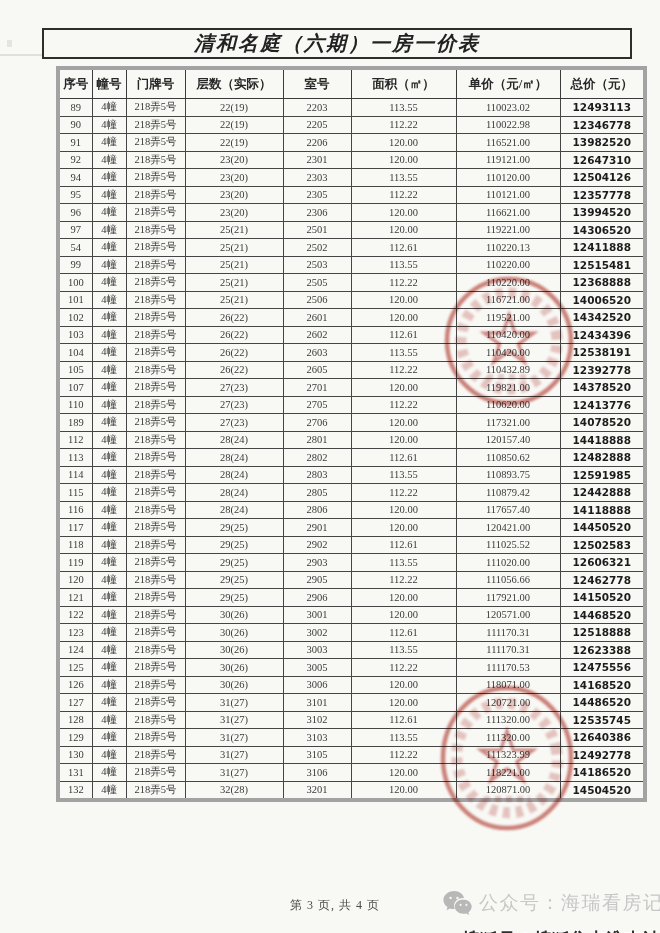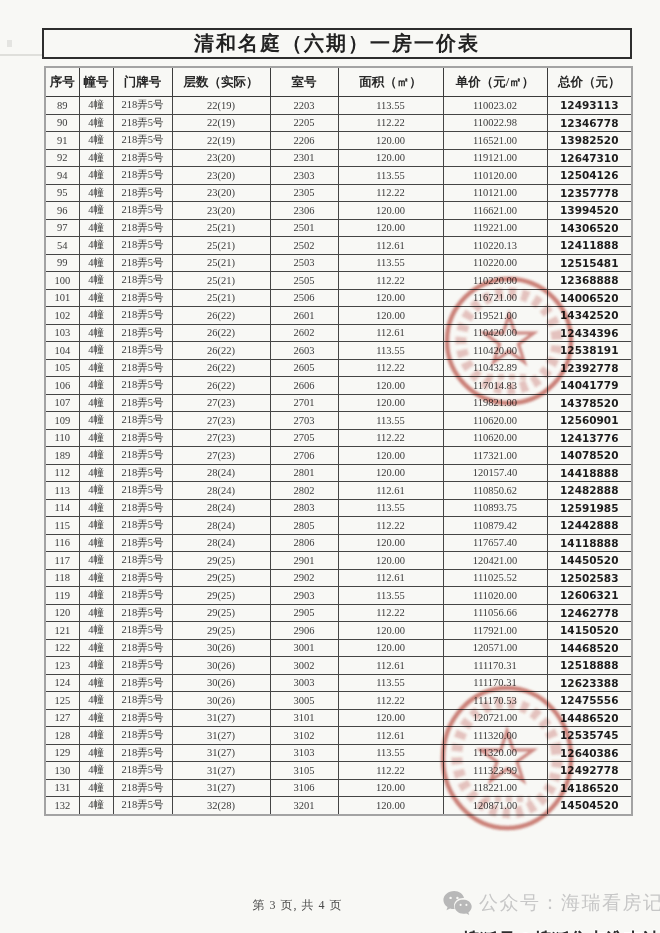--- a/index.html
+++ b/index.html
@@ -14,31 +14,32 @@
   
   .scan-line{position:absolute;left:0;top:54px;width:44px;height:2px;background:#d8d8d5;opacity:.8;}
   .scan-dot{position:absolute;left:7px;top:40px;width:5px;height:7px;background:#e4e4e1;}
 
   
   .title-box{
     position:absolute;left:42px;top:28px;width:590px;height:31px;
     border:2px solid #2d2d2d;box-sizing:border-box;
     display:flex;align-items:center;justify-content:center;
     background:transparent;
+    font-style:italic;
   }
   .title-box h1{
     margin:0;font-size:20px;font-weight:bold;color:#222;
     letter-spacing:2px;font-family:"Liberation Serif","DejaVu Serif",serif;
   }
 
   
   table.price{
-    position:absolute;left:44px;top:66px;width:570px;
+    position:absolute;left:56px;top:66px;width:570px;
     border-collapse:collapse;table-layout:fixed;
-    border:2px solid #a3a3a3;
+    border:4px solid #a3a3a3;
     background:transparent;
   }
   table.price th{
     border:1px solid #3b3b3b;
     height:28px;padding:0;
     font-size:12.5px;font-weight:bold;color:#272727;
     text-align:center;vertical-align:middle;
     font-family:"Liberation Serif","DejaVu Serif",serif;
   }
   table.price td{
@@ -54,21 +55,21 @@
   }
 
   
   .stamp{position:absolute;mix-blend-mode:multiply;opacity:.82;pointer-events:none;}
   .stamp-1{left:429px;top:261px;}
   .stamp-2{left:422px;top:673px;}
 
   
   .page-info{
     position:absolute;left:215px;top:897px;width:165px;
-    text-align:center;font-size:12px;color:#4a4a4a;letter-spacing:1px;
+    text-align:right;font-size:12px;color:#4a4a4a;letter-spacing:1px;
     font-family:"Liberation Serif","DejaVu Serif",serif;
   }
   .wechat-icon{position:absolute;left:442px;top:889px;}
   .wechat-label{
     position:absolute;left:479px;top:890px;
     font-size:19px;color:#c7c7c7;letter-spacing:1.5px;font-weight:500;
     font-family:"Liberation Sans","DejaVu Sans",sans-serif;white-space:nowrap;
   }
   .sohu-watermark{
     position:absolute;left:462px;top:927px;
@@ -267,48 +268,28 @@
           <td>105</td>
           <td>4幢</td>
           <td>218弄5号</td>
           <td>26(22)</td>
           <td>2605</td>
           <td>112.22</td>
           <td>110432.89</td>
           <td class="total">12392778</td>
         </tr>
         <tr>
-          <td>106</td>
-          <td>4幢</td>
-          <td>218弄5号</td>
-          <td>26(22)</td>
-          <td>2606</td>
-          <td>120.00</td>
-          <td>117014.83</td>
-          <td class="total">14041779</td>
-        </tr>
-        <tr>
           <td>107</td>
           <td>4幢</td>
           <td>218弄5号</td>
           <td>27(23)</td>
           <td>2701</td>
           <td>120.00</td>
           <td>119821.00</td>
           <td class="total">14378520</td>
-        </tr>
-        <tr>
-          <td>109</td>
-          <td>4幢</td>
-          <td>218弄5号</td>
-          <td>27(23)</td>
-          <td>2703</td>
-          <td>113.55</td>
-          <td>110620.00</td>
-          <td class="total">12560901</td>
         </tr>
         <tr>
           <td>110</td>
           <td>4幢</td>
           <td>218弄5号</td>
           <td>27(23)</td>
           <td>2705</td>
           <td>112.22</td>
           <td>110620.00</td>
           <td class="total">12413776</td>
@@ -455,20 +436,30 @@
         </tr>
         <tr>
           <td>125</td>
           <td>4幢</td>
           <td>218弄5号</td>
           <td>30(26)</td>
           <td>3005</td>
           <td>112.22</td>
           <td>111170.53</td>
           <td class="total">12475556</td>
+        </tr>
+        <tr>
+          <td>126</td>
+          <td>4幢</td>
+          <td>218弄5号</td>
+          <td>30(26)</td>
+          <td>3006</td>
+          <td>120.00</td>
+          <td>118071.00</td>
+          <td class="total">14168520</td>
         </tr>
         <tr>
           <td>127</td>
           <td>4幢</td>
           <td>218弄5号</td>
           <td>31(27)</td>
           <td>3101</td>
           <td>120.00</td>
           <td>120721.00</td>
           <td class="total">14486520</td>

